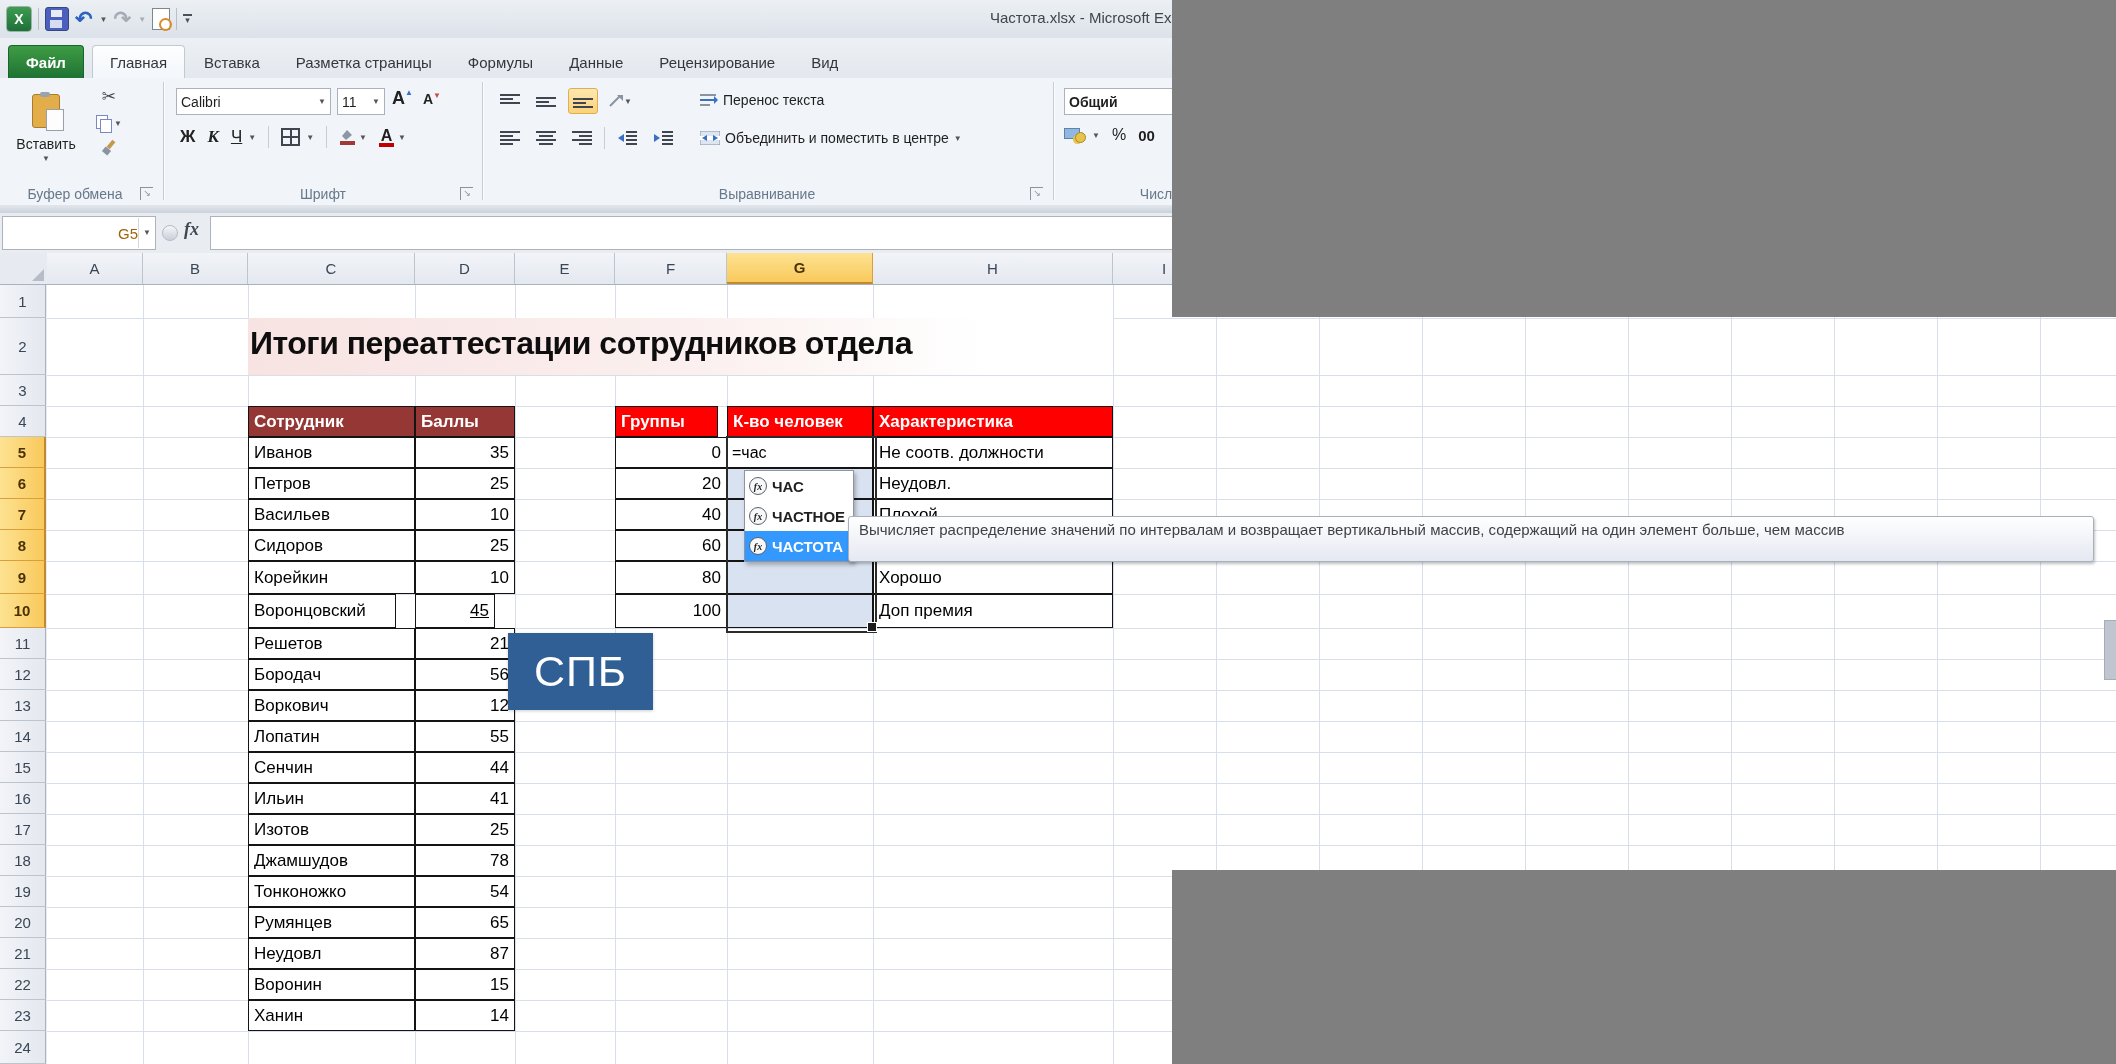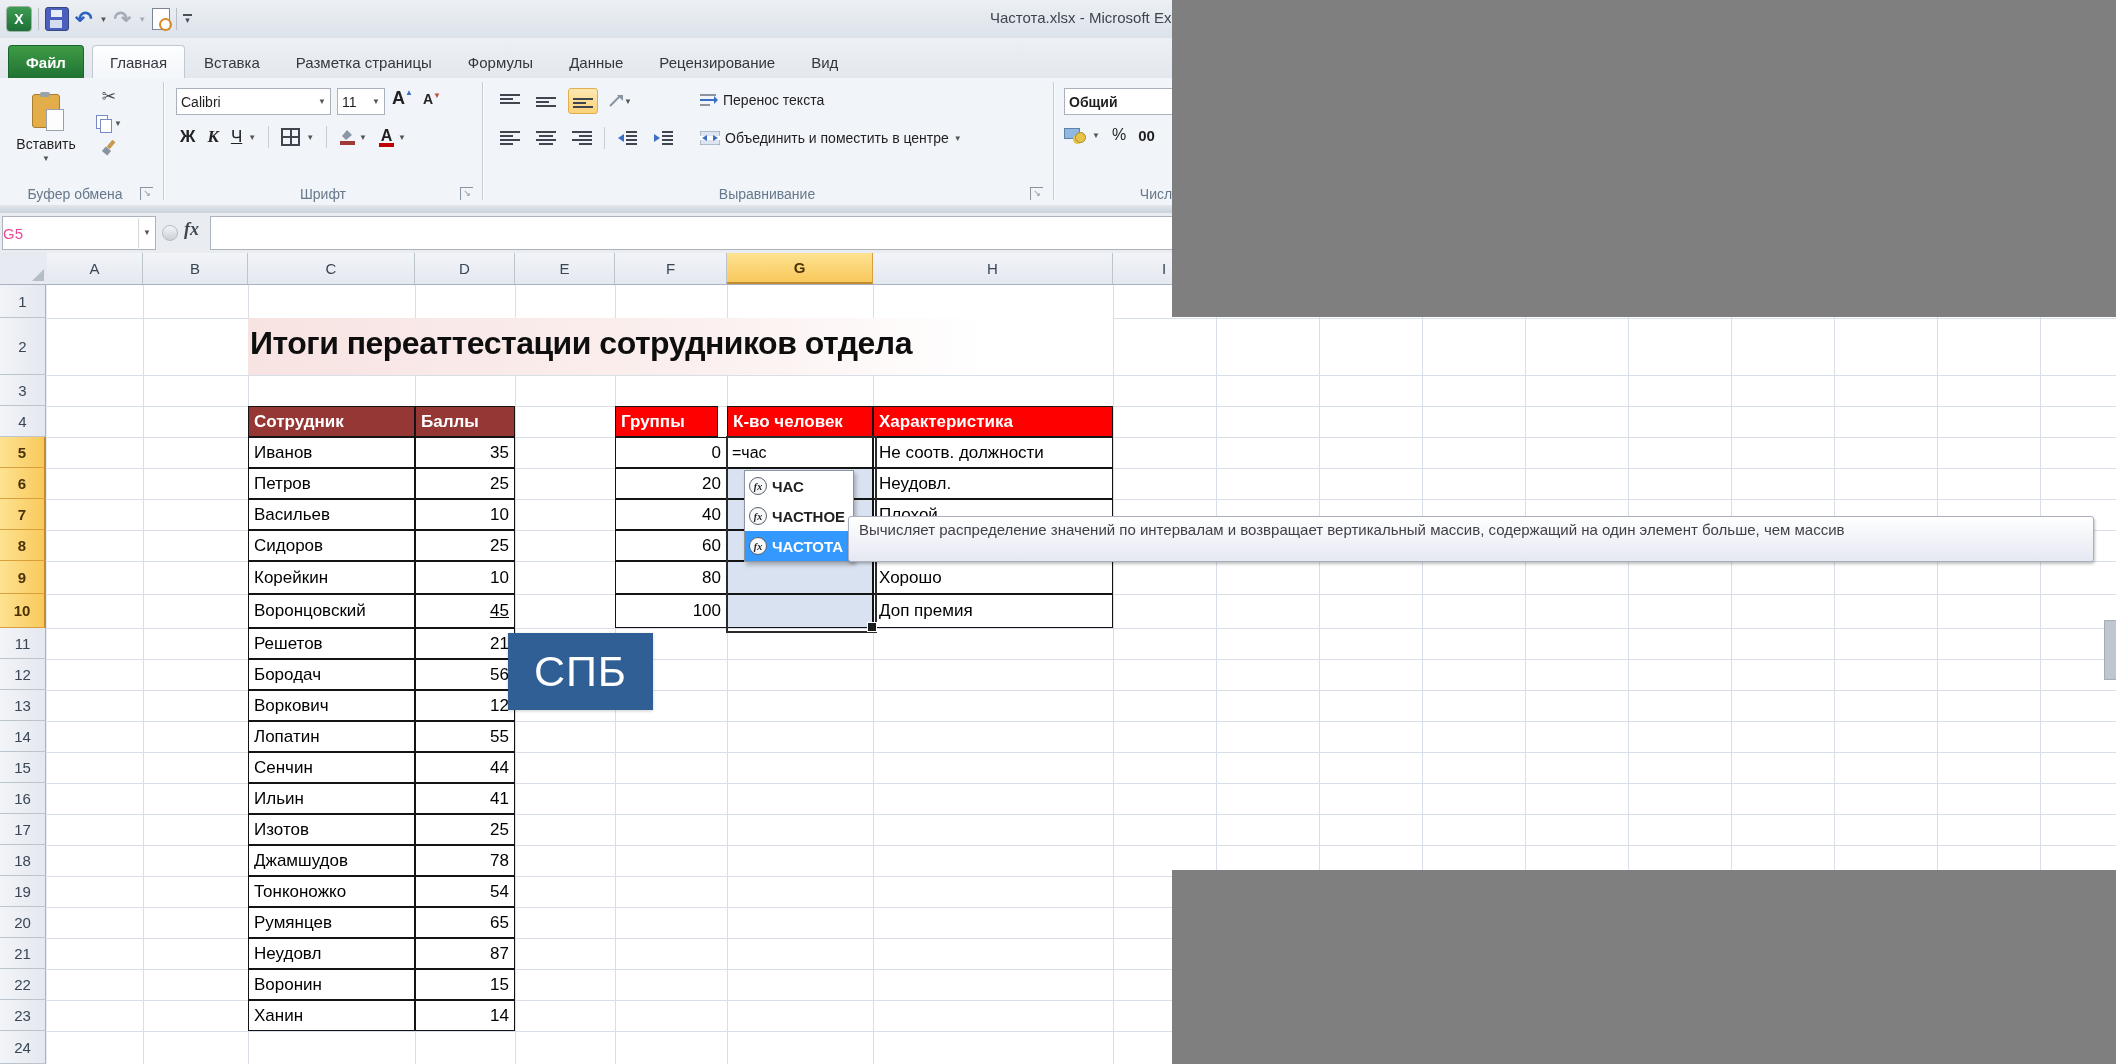--- a/index.html
+++ b/index.html
@@ -69,21 +69,21 @@
   .paste-btn{position:absolute;left:10px;top:6px;width:72px;height:112px;display:flex;flex-direction:column;align-items:center;justify-content:flex-start;padding-top:10px;box-sizing:border-box;font-size:14px;color:#1F1F1F;}
   .money-ic{width:22px;height:16px;position:relative;}
   .money-ic:before{content:"";position:absolute;left:0;top:1px;width:14px;height:9px;background:#8FB7E0;border:1px solid #5D83AC;}
   .money-ic:after{content:"";position:absolute;right:0;bottom:0;width:9px;height:9px;border-radius:50%;background:#E8C34A;border:1px solid #A8882A;box-shadow:-3px 2px 0 -1px #E8C34A;}
   .wrapmerge{font-size:14px;color:#1F1F1F;display:flex;align-items:center;gap:5px;}
 
   
   .fbar{left:0;top:213px;width:2116px;height:40px;background:#E9EDF1;border-bottom:1px solid #B9C0CA;z-index:1;}
   .namebox{position:absolute;left:2px;top:3px;width:152px;height:32px;background:#fff;border:1px solid #ACB3BD;
     display:flex;align-items:center;}
-  .namebox .txt{flex:1;text-align:left;font-size:15px;color:#ec4899;}
+  .namebox .txt{flex:1;text-align:right;font-size:15px;color:#a16207;}
   .namebox .car{width:16px;font-size:8px;color:#555;text-align:center;border-left:1px solid #D4D9E0;line-height:30px;height:30px;}
   .splitdot{position:absolute;left:162px;top:12px;width:14px;height:14px;border-radius:50%;background:linear-gradient(#F5F7F9,#C9CFD7);border:1px solid #B5BCC6;}
   .fxbtn{position:absolute;left:184px;top:6px;font-family:"Liberation Serif",serif;font-style:italic;font-weight:bold;font-size:18px;color:#3E4854;}
   .ffield{position:absolute;left:210px;top:3px;width:1904px;height:32px;background:#fff;border:1px solid #ACB3BD;font-size:15px;line-height:30px;padding:0 6px;}
 
   
   .colheaders{left:0;top:253px;width:2116px;height:32px;background:#E9ECF2;z-index:1;border-bottom:1px solid #A9B2BE;box-sizing:border-box;}
   .corner{position:absolute;left:0;top:0;width:47px;height:31px;background:#E7EAF0;border-right:1px solid #BCC4CE;}
   .corner:after{content:"";position:absolute;right:3px;bottom:3px;width:0;height:0;border-left:12px solid transparent;border-bottom:12px solid #B6BDC7;}
   .chcell{position:absolute;top:0;height:31px;display:flex;align-items:center;justify-content:center;
@@ -477,22 +477,22 @@
       <div class="cell txt" style="left: 248px; top: 437px; width: 167px; height: 31px;">Иванов</div>
       <div class="cell num" style="left: 415px; top: 437px; width: 100px; height: 31px;">35</div>
       <div class="cell txt" style="left: 248px; top: 468px; width: 167px; height: 31px;">Петров</div>
       <div class="cell num" style="left: 415px; top: 468px; width: 100px; height: 31px;">25</div>
       <div class="cell txt" style="left: 248px; top: 499px; width: 167px; height: 31px;">Васильев</div>
       <div class="cell num" style="left: 415px; top: 499px; width: 100px; height: 31px;">10</div>
       <div class="cell txt" style="left: 248px; top: 530px; width: 167px; height: 31px;">Сидоров</div>
       <div class="cell num" style="left: 415px; top: 530px; width: 100px; height: 31px;">25</div>
       <div class="cell txt" style="left: 248px; top: 561px; width: 167px; height: 33px;">Корейкин</div>
       <div class="cell num" style="left: 415px; top: 561px; width: 100px; height: 33px;">10</div>
-      <div class="cell txt" style="left: 248px; top: 594px; width: 167px; height: 34px;">Воронцовский</div>
-      <div class="cell num" style="left: 415px; top: 594px; width: 100px; height: 34px; text-decoration: underline;">45</div>
+      <div class="cell txt" style="left: 248px; top: 594px; width: 148px; height: 34px;">Воронцовский</div>
+      <div class="cell num" style="left: 415px; top: 594px; width: 80px; height: 34px; text-decoration: underline;">45</div>
       <div class="cell txt" style="left: 248px; top: 628px; width: 167px; height: 31px;">Решетов</div>
       <div class="cell num" style="left: 415px; top: 628px; width: 100px; height: 31px;">21</div>
       <div class="cell txt" style="left: 248px; top: 659px; width: 167px; height: 31px;">Бородач</div>
       <div class="cell num" style="left: 415px; top: 659px; width: 100px; height: 31px;">56</div>
       <div class="cell txt" style="left: 248px; top: 690px; width: 167px; height: 31px;">Воркович</div>
       <div class="cell num" style="left: 415px; top: 690px; width: 100px; height: 31px;">12</div>
       <div class="cell txt" style="left: 248px; top: 721px; width: 167px; height: 31px;">Лопатин</div>
       <div class="cell num" style="left: 415px; top: 721px; width: 100px; height: 31px;">55</div>
       <div class="cell txt" style="left: 248px; top: 752px; width: 167px; height: 31px;">Сенчин</div>
       <div class="cell num" style="left: 415px; top: 752px; width: 100px; height: 31px;">44</div>

